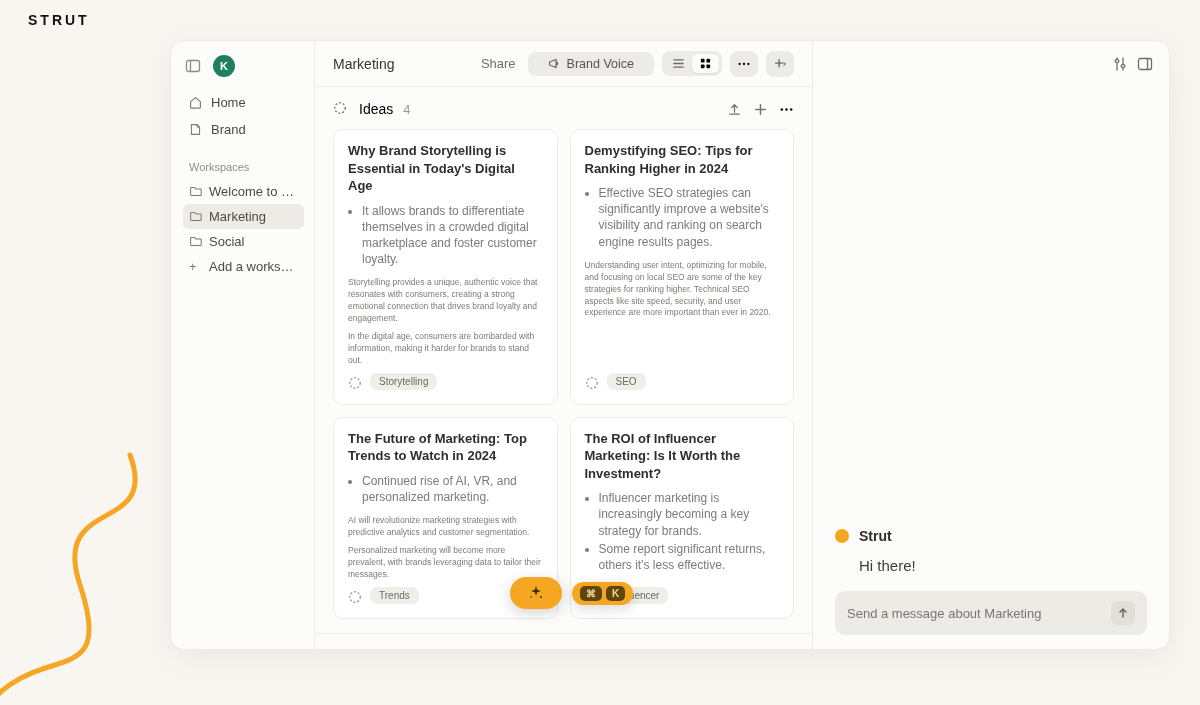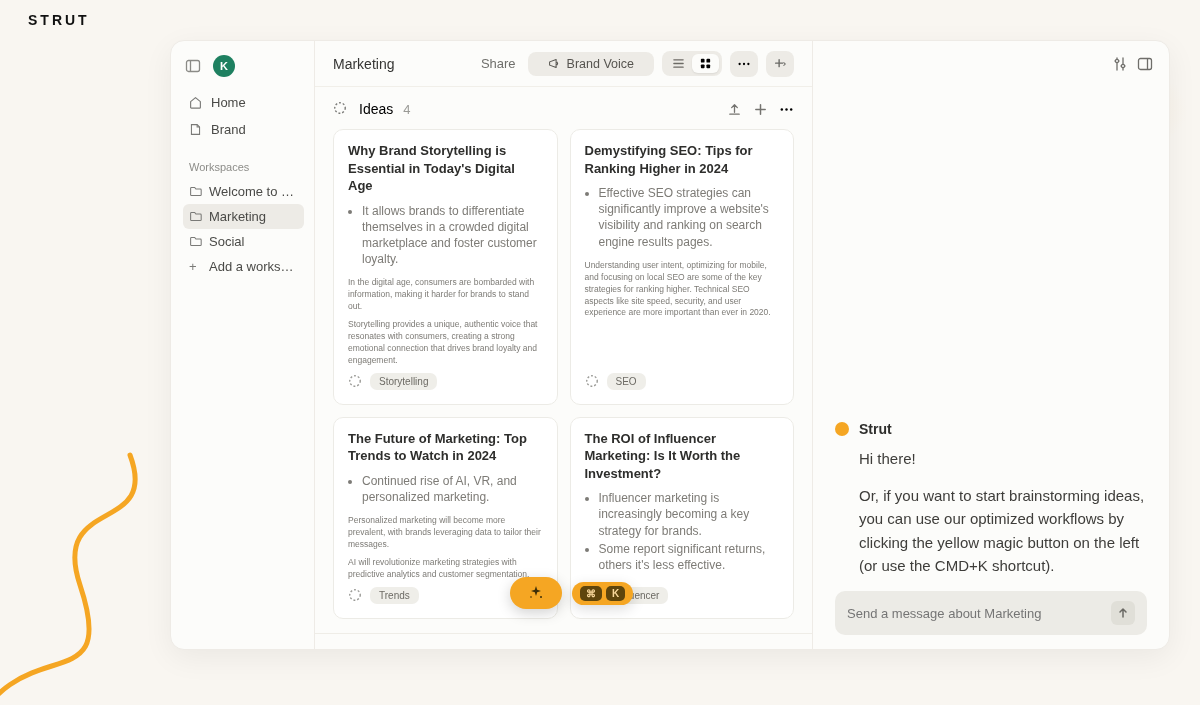--- a/index.html
+++ b/index.html
@@ -48,21 +48,21 @@
   .section-count { color:#9a9a96; font-size:13px; }
   .section-head-right { display:flex; align-items:center; gap:10px; color:#74736f; }
   .mini-icon { width:16px; height:16px; cursor:pointer; display:inline-flex; align-items:center; justify-content:center; }
 
   .cards-grid { display:grid; grid-template-columns:1fr 1fr; gap:12px; padding:0 18px 14px; }
   .card { border:1px solid #ecebe6; background:#fff; border-radius:10px; padding:12px 14px 14px; display:flex; flex-direction:column; }
   .card-title { font-size:13px; font-weight:600; color:#2e2e2c; line-height:1.35; margin-bottom:8px; }
   .card ul { list-style:disc; padding-left:14px; margin-bottom:8px; }
   .card ul li { font-size:12px; color:#7d7b76; line-height:1.35; margin-bottom:2px; }
   .card p { font-size:8.5px; color:#7d7b76; line-height:1.4; margin-bottom:6px; }
-  .card-footer { margin-top:auto; display:flex; align-items:center; gap:8px; }
+  .card-footer { margin-top:auto; display:flex; align-items:flex-end; gap:8px; }
   .status-dot { width:14px; height:14px; }
   .tag { background:#efeee9; border-radius:7px; padding:3px 9px; font-size:10px; color:#6c6a64; }
 
   .section-divider { height:1px; background:#efede7; margin:0 0; }
 
   
   .right-panel { width:356px; display:flex; flex-direction:column; }
   .right-header { height:46px; display:flex; align-items:center; justify-content:flex-end; padding:0 16px; gap:8px; color:#6f6e6a; }
   .right-body { flex:1; padding:0 22px 14px; display:flex; flex-direction:column; }
   .chat-block { margin-top:auto; }
@@ -234,22 +234,22 @@
               </svg>
             </span>
           </div>
         </div>
         <div class="cards-grid">
           <div class="card">
             <div class="card-title">Why Brand Storytelling is Essential in Today's Digital Age</div>
             <ul>
               <li>It allows brands to differentiate themselves in a crowded digital marketplace and foster customer loyalty.</li>
             </ul>
+            <p>Storytelling provides a unique, authentic voice that resonates with consumers, creating a strong emotional connection that drives brand loyalty and engagement.</p>
             <p>In the digital age, consumers are bombarded with information, making it harder for brands to stand out.</p>
-            <p>Storytelling provides a unique, authentic voice that resonates with consumers, creating a strong emotional connection that drives brand loyalty and engagement.</p>
             <div class="card-footer">
               <span class="status-dot">
                 <svg width="14" height="14" viewBox="0 0 16 16">
                   <circle cx="8" cy="8" r="6" fill="none" stroke="#9a9a96" stroke-width="1.6" stroke-dasharray="2.2 2.2"></circle>
                 </svg>
               </span>
               <span class="tag">Storytelling</span>
             </div>
           </div>
           <div class="card">
@@ -265,22 +265,22 @@
                 </svg>
               </span>
               <span class="tag">SEO</span>
             </div>
           </div>
           <div class="card">
             <div class="card-title">The Future of Marketing: Top Trends to Watch in 2024</div>
             <ul>
               <li>Continued rise of AI, VR, and personalized marketing.</li>
             </ul>
+            <p>AI will revolutionize marketing strategies with predictive analytics and customer segmentation.</p>
             <p>Personalized marketing will become more prevalent, with brands leveraging data to tailor their messages.</p>
-            <p>AI will revolutionize marketing strategies with predictive analytics and customer segmentation.</p>
             <div class="card-footer">
               <span class="status-dot">
                 <svg width="14" height="14" viewBox="0 0 16 16">
                   <circle cx="8" cy="8" r="6" fill="none" stroke="#9a9a96" stroke-width="1.6" stroke-dasharray="2.2 2.2"></circle>
                 </svg>
               </span>
               <span class="tag">Trends</span>
             </div>
           </div>
           <div class="card">
@@ -350,21 +350,20 @@
           </svg>
         </span>
     </div>
     <div class="right-body">
       <div class="chat-block">
         <div class="strut-header">
           <span class="strut-dot"></span>
           <span class="strut-name">Strut</span>
         </div>
         <div class="chat-text">Hi there!</div>
-        <div class="chat-text">Or, if you want to start brainstorming ideas, you can use our optimized workflows by clicking the yellow magic button on the left (or use the CMD+K shortcut).</div>
         <div class="chat-input">
           <input type="text" placeholder="Send a message about Marketing" style="">
           <span class="send-btn">
               <svg width="12" height="12" viewBox="0 0 12 12">
                 <path d="M6 10V2M3 5l3-3 3 3" fill="none" stroke="currentColor" stroke-width="1.5" stroke-linecap="round" stroke-linejoin="round"></path>
               </svg>
             </span>
         </div>
       </div>
     </div>

